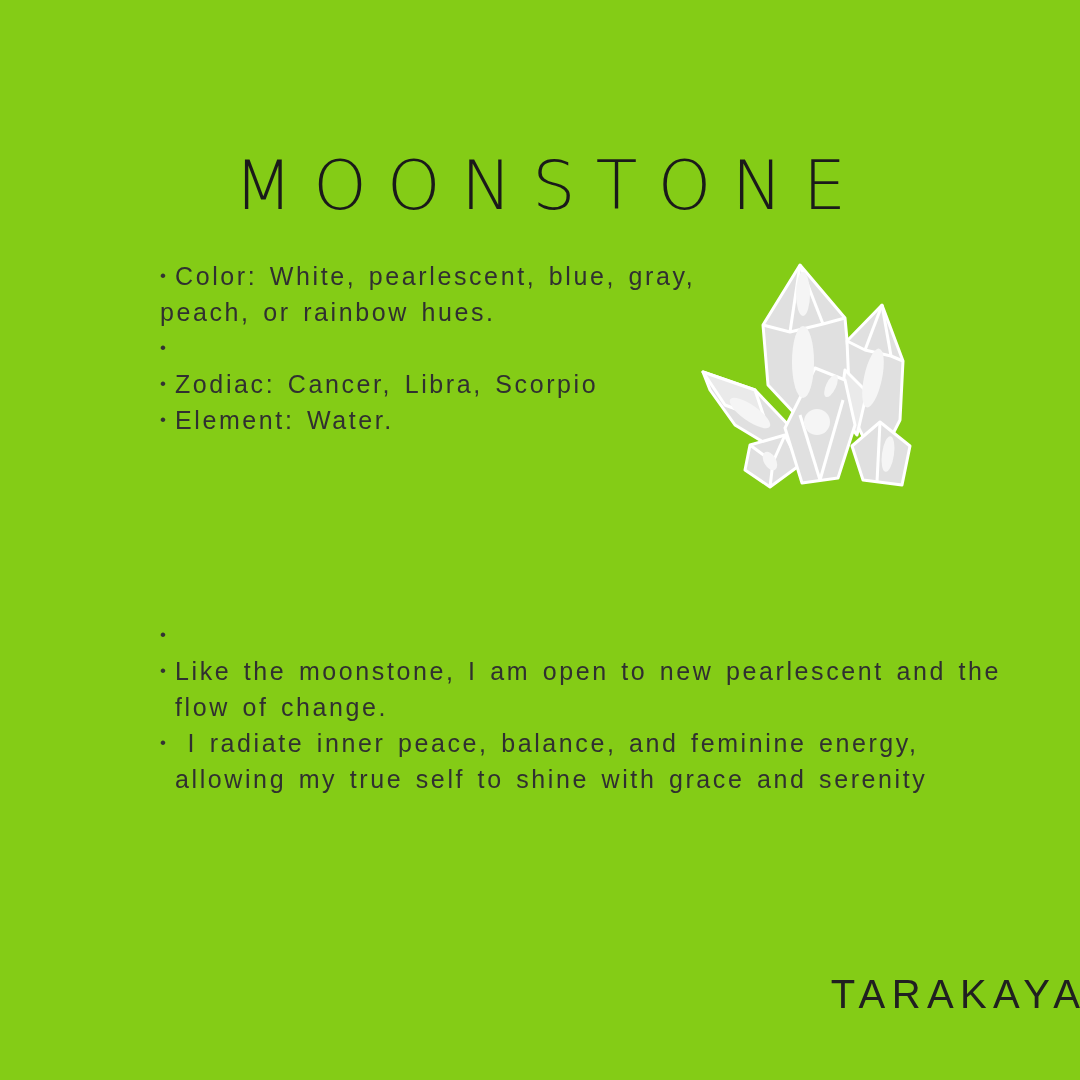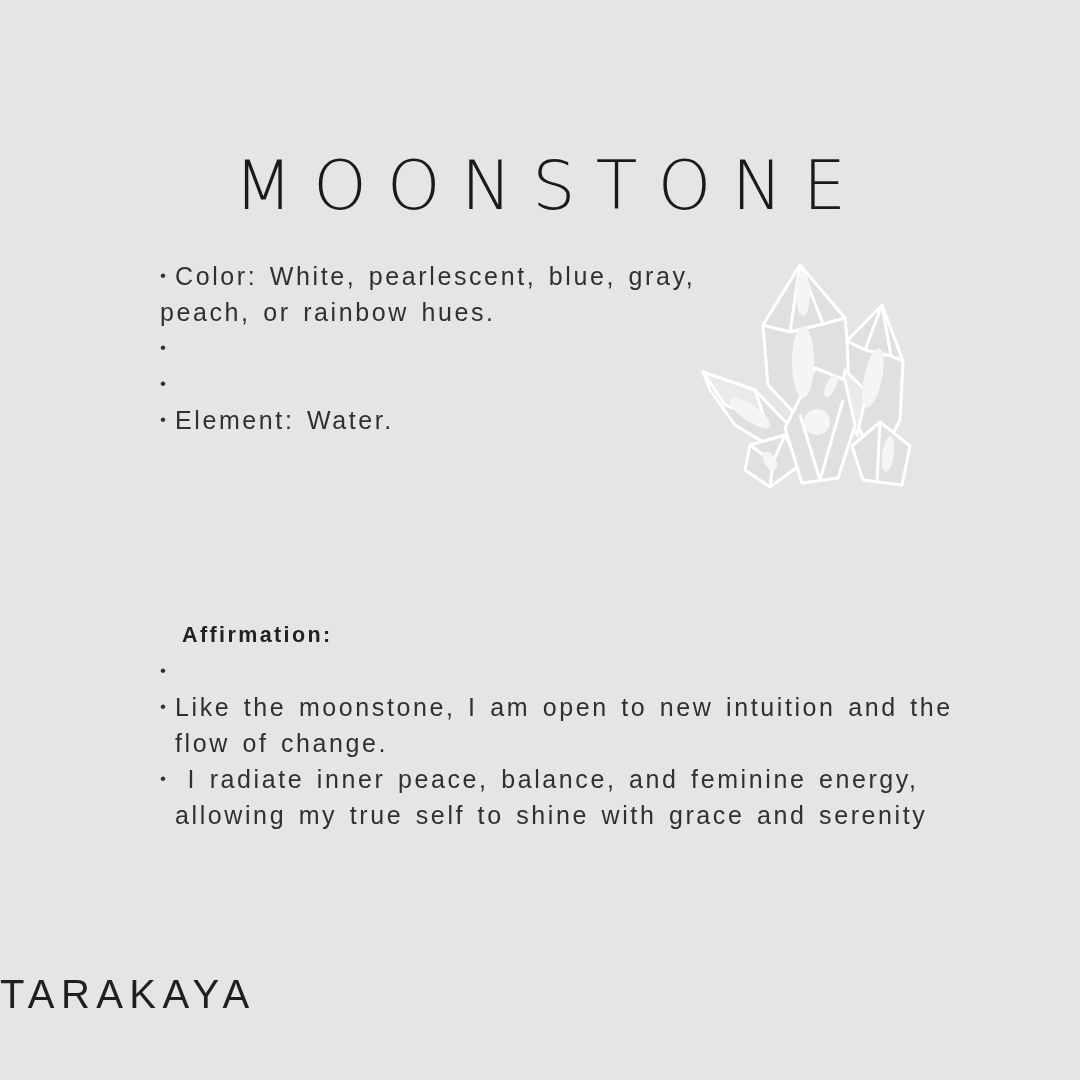--- a/index.html
+++ b/index.html
@@ -1,19 +1,19 @@
 <!DOCTYPE html>
 <html><head>
 <meta charset="utf-8">
 <style>
   html,body { margin:0; padding:0; background:#ffffff; }
   .page {
     position:relative;
     width:1080px; height:1080px;
-    background:#e5e5e5;
+    background:#84cc16;
     font-family:"Liberation Sans", sans-serif;
     color:#2f2f2f;
     overflow:hidden;
   }
 
   
   .title-wrap {
     position:absolute; top:146px; left:0; width:1080px;
     text-align:center;
   }
@@ -66,21 +66,21 @@
     font-weight:bold;
     letter-spacing:2.4px;
     color:#222222;
     white-space:pre;
   }
   .affirm .cont { margin-left:15px;text-align:right; }
 
   
   .brand-wrap {
     position:absolute; top:972px; left:0; width:1080px;
-    text-align:left;
+    text-align:right;
   }
   .brand-text {
     display:inline-block;
     font-size:40px;
     font-weight:300;
     letter-spacing:0.16em;
     margin-right:-0.16em;
     color:#202020;
     white-space:pre;
   }
@@ -100,20 +100,21 @@
       <span class="line">Color: White, pearlescent, blue, gray,</span>
     </div>
     <div class="row">
       <span class="line cont">peach, or rainbow hues.</span>
     </div>
     <div class="row">
       <span class="bullet">•</span>
     </div>
     <div class="row">
       <span class="bullet">•</span>
+      <span class="line">Zodiac: Cancer, Libra, Scorpio</span>
     </div>
     <div class="row">
       <span class="bullet">•</span>
       <span class="line">Element: Water.</span>
     </div>
   </div>
 
   <div class="crystal">
     <svg width="250" height="240" viewBox="0 0 250 240" xmlns="http://www.w3.org/2000/svg">
       <g stroke="#ffffff" stroke-width="3" stroke-linejoin="round">
@@ -153,27 +154,26 @@
         <ellipse cx="55" cy="163" rx="8" ry="24" transform="rotate(-55 55 163)"></ellipse>
         <circle cx="122" cy="172" r="13"></circle>
         <ellipse cx="136" cy="136" rx="5" ry="12" transform="rotate(25 136 136)"></ellipse>
         <ellipse cx="193" cy="204" rx="6" ry="18" transform="rotate(8 193 204)"></ellipse>
         <ellipse cx="75" cy="211" rx="6" ry="10" transform="rotate(-30 75 211)"></ellipse>
       </g>
     </svg>
   </div>
 
   <div class="affirm">
-    <div class="affirm-heading">Affirmation:</div>
     <div class="row">
       <span class="bullet">•</span>
     </div>
     <div class="row">
       <span class="bullet">•</span>
-      <span class="line">Like the moonstone, I am open to new intuition and the</span>
+      <span class="line">Like the moonstone, I am open to new pearlescent and the</span>
     </div>
     <div class="row">
       <span class="line cont">flow of change.</span>
     </div>
     <div class="row">
       <span class="bullet">•</span>
       <span class="line"> I radiate inner peace, balance, and feminine energy,</span>
     </div>
     <div class="row">
       <span class="line cont">allowing my true self to shine with grace and serenity</span>

